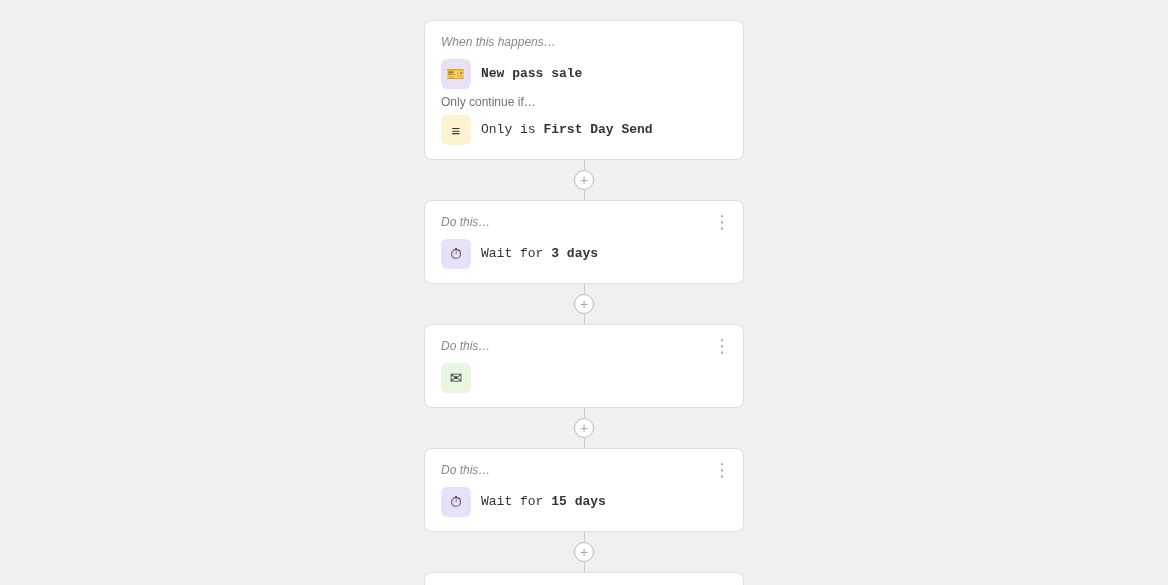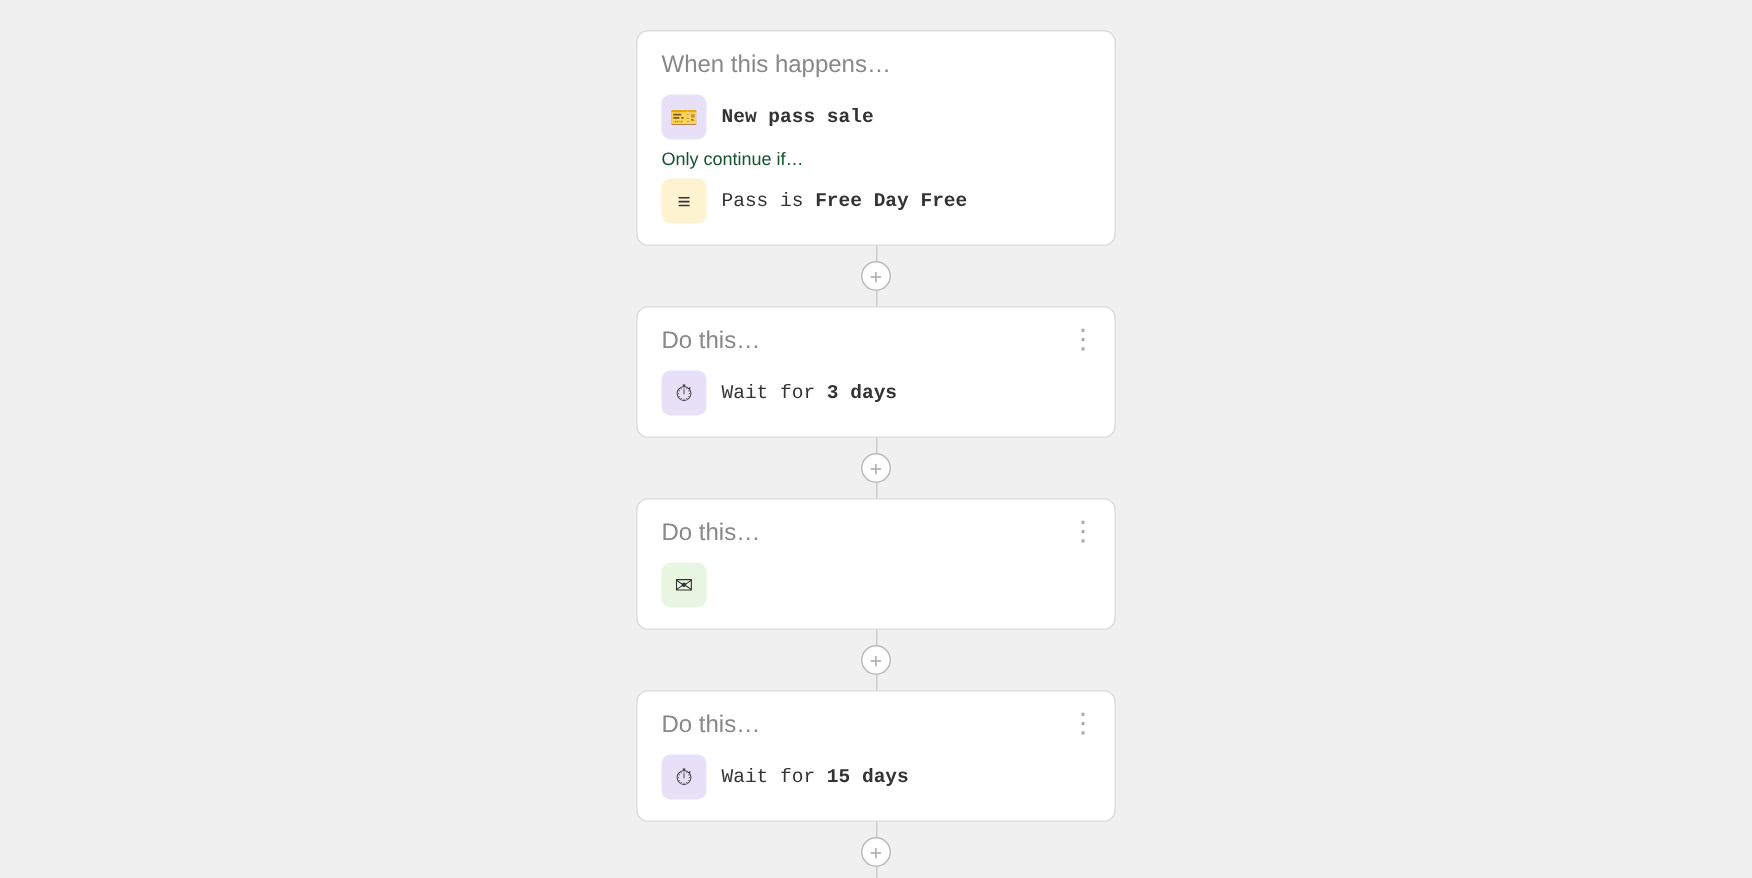--- a/index.html
+++ b/index.html
@@ -28,23 +28,24 @@
     .card {
       background: #fff;
       border: 1px solid #ddd;
       border-radius: 8px;
       padding: 14px 16px;
       width: 100%;
       position: relative;
     }
 
     .card-label {
-      font-size: 16px;
+      font-size: 12px;
       color: #888;
       margin-bottom: 10px;
+      font-style: italic;
     }
 
     .card-row {
       display: flex;
       align-items: center;
       gap: 10px;
       margin-bottom: 6px;
     }
 
     .card-row:last-child {
@@ -142,21 +143,21 @@
       z-index: 1;
     }
 
     .line-seg {
       width: 1px;
       background-color: #ccc;
     }
 
     .condition-label {
       font-size: 12px;
-      color: #14532d;
+      color: #737373;
       margin-bottom: 6px;
     }
   </style>
 </head>
 <body>
 
 <div class="workflow-container">
 
   <div class="card">
     <div class="card-label">When this happens…</div>
@@ -167,21 +168,21 @@
       <span class="card-text">
         <strong>New pass sale</strong>
       </span>
     </div>
     <div class="condition-label">Only continue if…</div>
     <div class="card-row">
       <div class="icon-box yellow">
         <span class="icon-symbol">≡</span>
       </div>
       <span class="card-text">
-        <span>Pass is</span> <strong>Free Day Free</strong>
+        <span>Only is</span> <strong>First Day Send</strong>
       </span>
     </div>
   </div>
 
   <div class="connector">
     <div class="line-seg" style="height:10px;"></div>
     <div class="connector-plus">+</div>
     <div class="line-seg" style="height:10px;"></div>
   </div>
 

